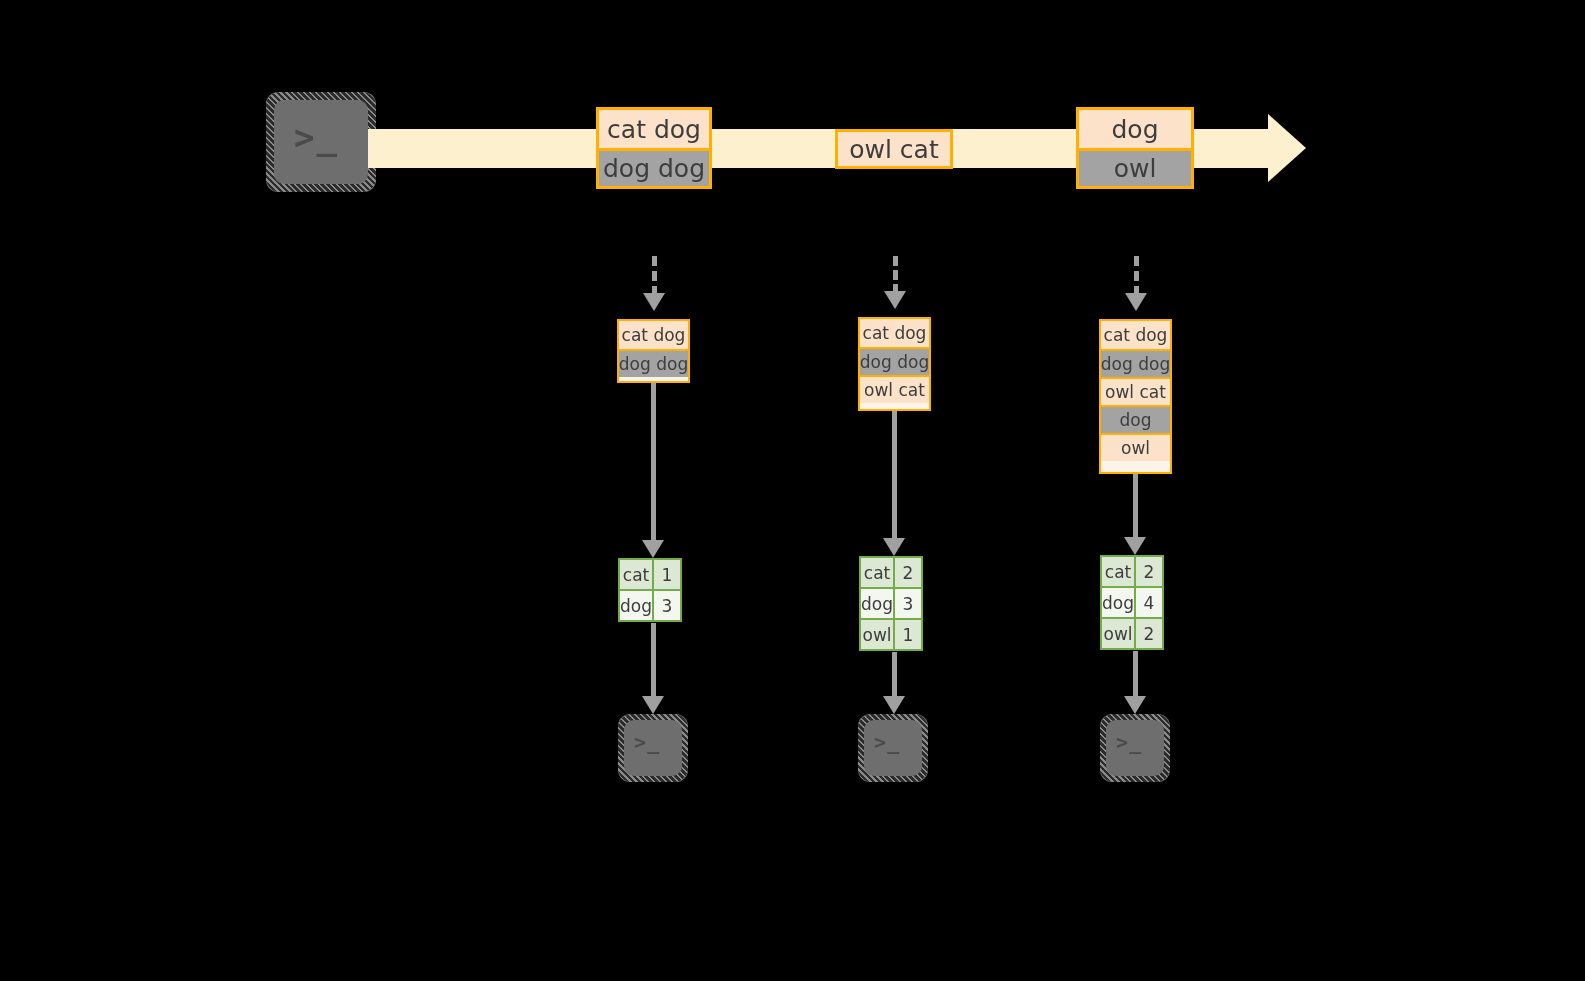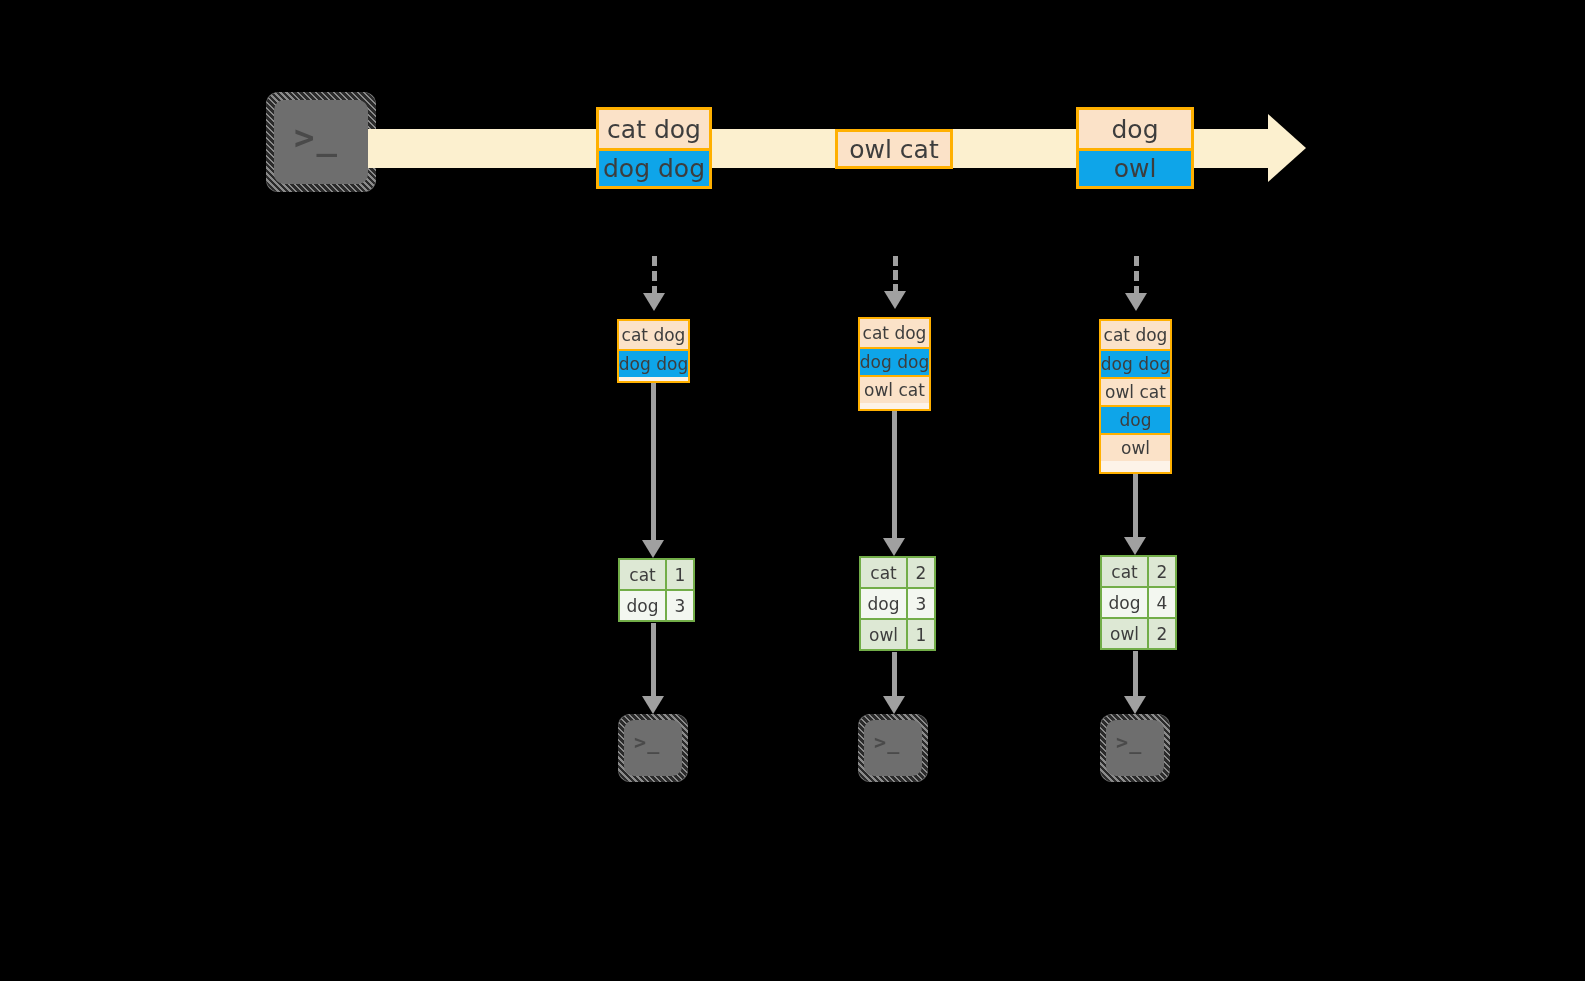--- a/index.html
+++ b/index.html
@@ -79,21 +79,21 @@
   }
   .rec-row {
     box-sizing: border-box;
     display: flex;
     align-items: center;
     justify-content: center;
     color: #3d3d3d;
     white-space: nowrap;
   }
   .rec-row.shade  { background: #fbe2c8; }
-  .rec-row.light  { background: #0ea5e9; }
+  .rec-row.light  { background: #a3a3a3; }
   .rec-row + .rec-row { border-top: 3px solid #ffb000; }
 
   
   .rec.big .rec-row { height: 38px; font-size: 25px; }
   
   .rec.small .rec-row { height: 28px; font-size: 17px; }
   .rec.small { border-width: 2.5px; }
   .rec.small .rec-row + .rec-row { border-top: 2.5px solid #ffb000; }
 
   
@@ -112,21 +112,21 @@
   .tbl-row + .tbl-row { border-top: 2.5px solid #72ad48; }
   .tbl-cell {
     box-sizing: border-box;
     display: flex;
     align-items: center;
     justify-content: center;
     color: #3d3d3d;
     font-size: 17px;
     white-space: nowrap;
   }
-  .tbl-cell.key { width: 45px; }
+  .tbl-cell.key { width: 32px; }
   .tbl-cell.val {
     width: 28px;
     border-left: 2.5px solid #72ad48;
   }
   .tbl-row.shade .tbl-cell { background: #dde8d4; }
   .tbl-row.light .tbl-cell { background: #f3f7f0; }
 
   
   .conn {
     position: absolute;

